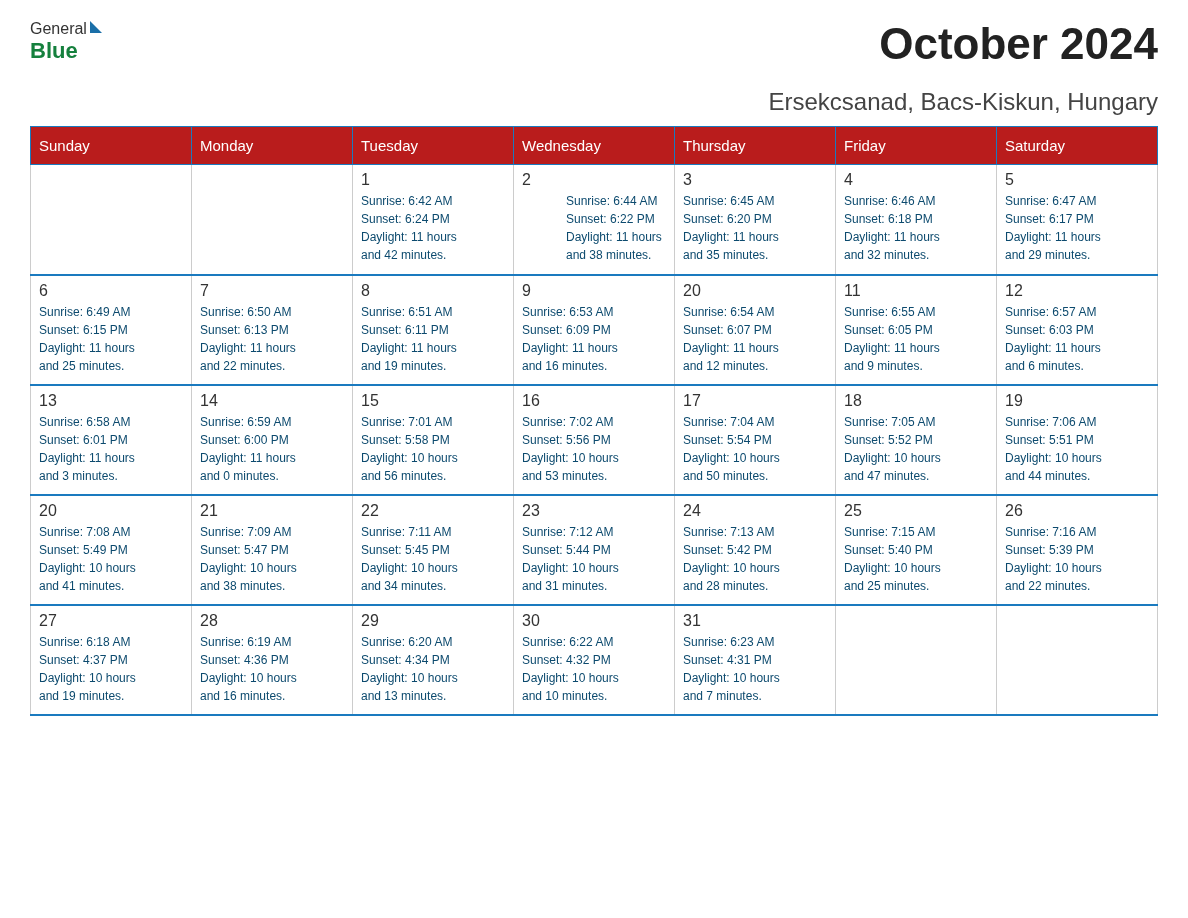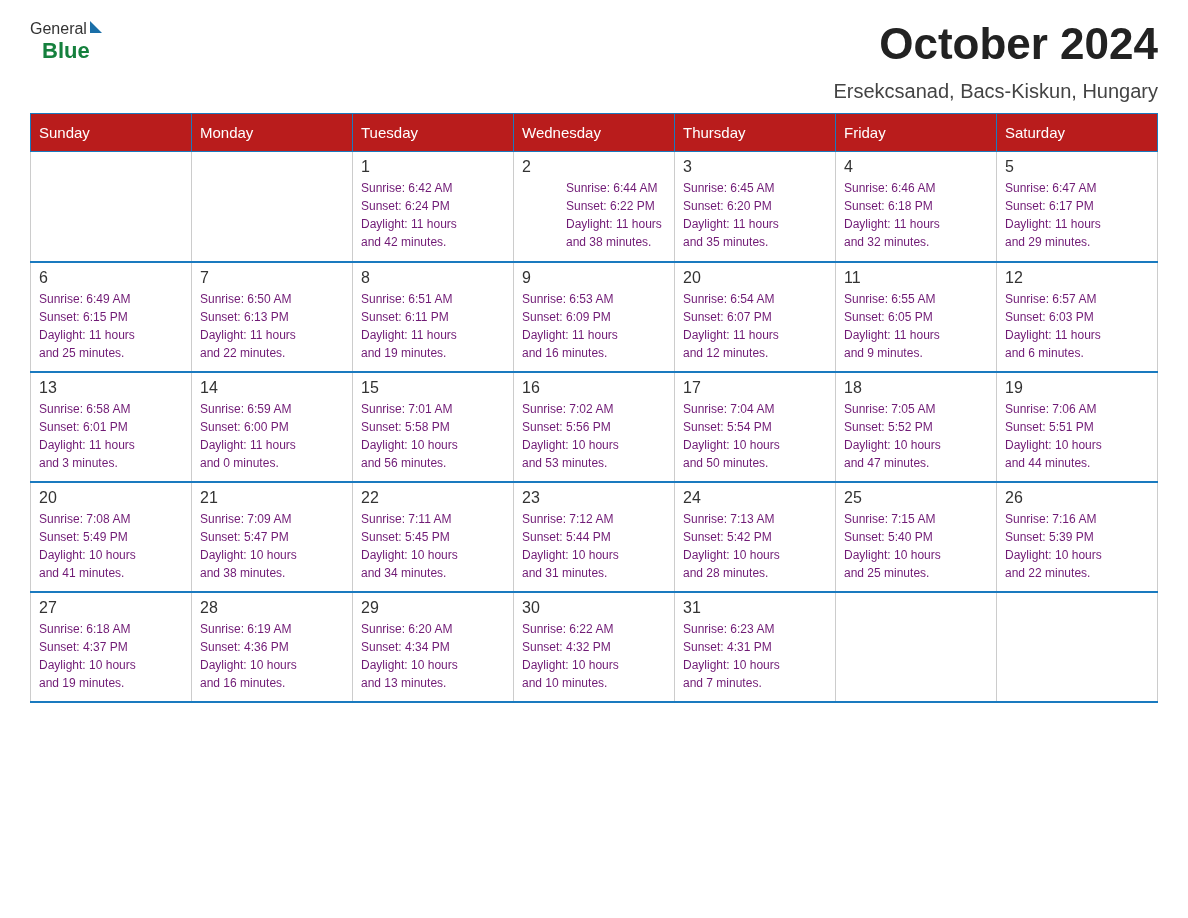--- a/index.html
+++ b/index.html
@@ -12,21 +12,21 @@
     }
     .header {
       display: flex;
       justify-content: space-between;
       align-items: flex-start;
       margin-bottom: 10px;
     }
     .logo {
       display: flex;
       flex-direction: column;
-      align-items: center;
+      align-items: flex-start;
     }
     .logo-general {
       color: #333;
     }
     .logo-arrow {
       display: inline-block;
       width: 0;
       height: 0;
       border-left: 12px solid #1a6fa8;
       border-top: 12px solid transparent;
@@ -37,23 +37,23 @@
     .title-section {
       text-align: right;
     }
     .month-title {
       font-size: 44px;
       font-weight: bold;
       color: #222;
       line-height: 1.1;
     }
     .location {
-      font-size: 20px;
+      font-size: 24px;
       color: #444;
-      margin-top: 12px;
+      margin-top: 20px;
       text-align: center;
     }
     table {
       width: 100%;
       border-collapse: collapse;
       margin-top: 10px;
     }
     thead tr {
       background-color: #b91c1c;
       border-radius: 13px;
@@ -78,21 +78,21 @@
     }
     .day-number {
       font-size: 16px;
       color: #333;
       font-weight: normal;
       display: block;
       margin-bottom: 3px;
     }
     .day-info {
       font-size: 12px;
-      color: #701a75;
+      color: #0c4a6e;
       line-height: 1.5;
     }
     tbody tr {
       border-bottom: 2px solid #1a7abf;
     }
     .empty-cell {
       background: #fff;
     }
     .logo-line {
       display: flex;

